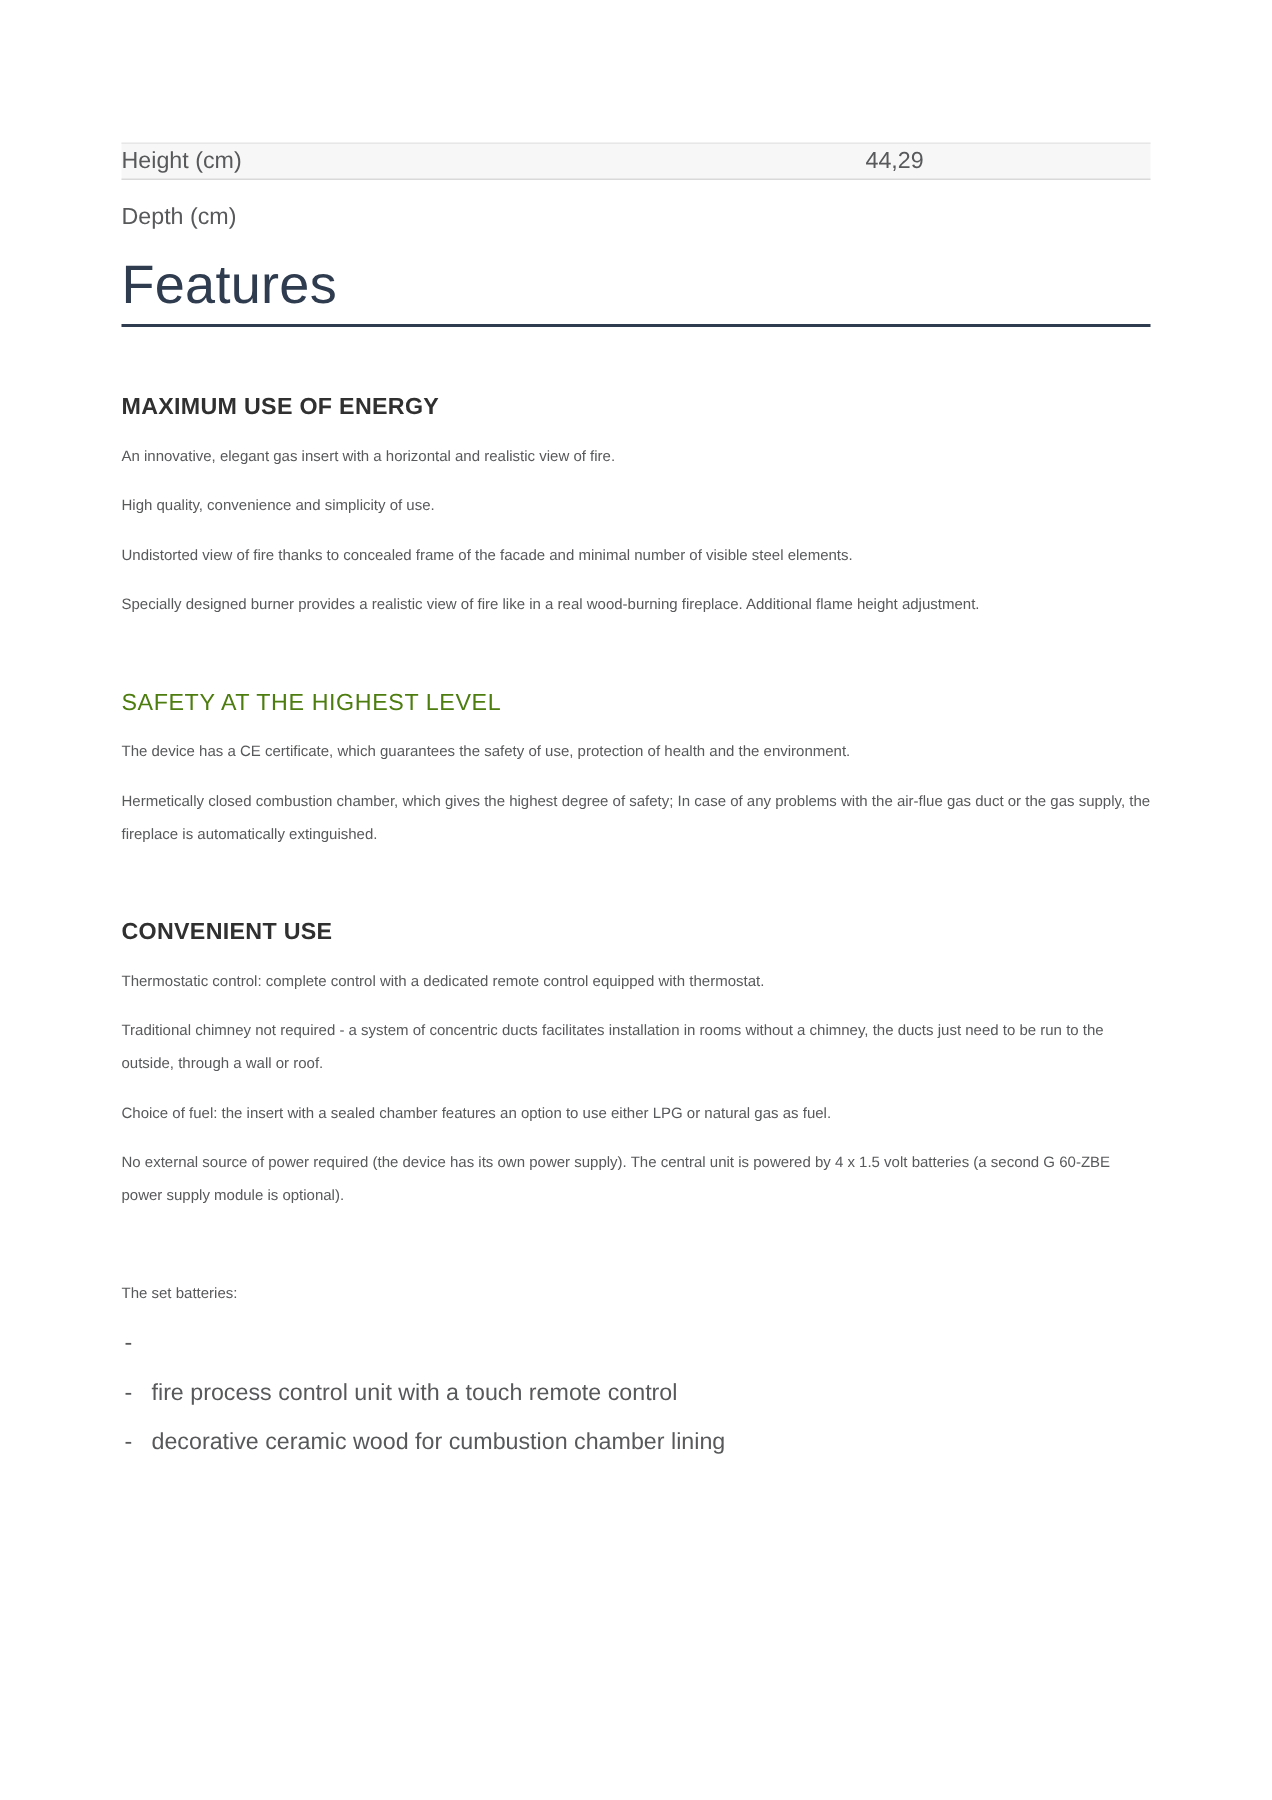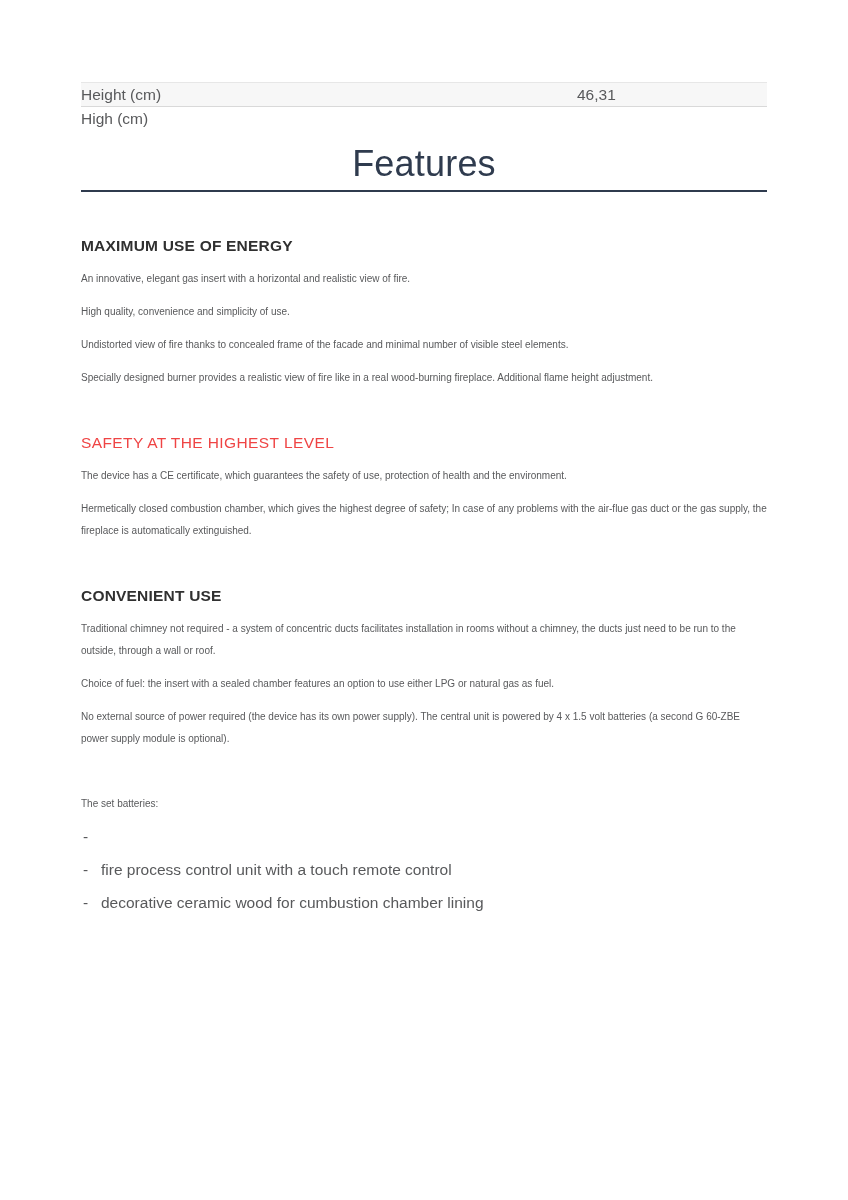--- a/index.html
+++ b/index.html
@@ -23,20 +23,21 @@
   .spec-table {
     width: 686px;
     font-size: 15.5px;
     line-height: 23px;
     color: #58595b;
   }
   .spec-row {
     display: flex;
     align-items: center;
     height: 23px;
+    margin-top: 13px;
   }
   .spec-row.striped {
     background: #f7f7f7;
     border-top: 1px solid #e7e7e7;
     border-bottom: 1px solid #d9d9d9;
   }
   .spec-label {
     flex: 0 0 496px;
   }
   .spec-value {
@@ -44,21 +45,20 @@
   }
 
   
   .page-title {
     margin: 12px 0 0 0;
     font-size: 36px;
     line-height: 44px;
     font-weight: 300;
     color: #2f3b4e;
     letter-spacing: 0.2px;
-    text-align: center;
   }
   .title-divider {
     border: none;
     margin: 4px 0 0 0;
     height: 2px;
     background: #2f3b4e;
   }
 
   
   .sec { margin-top: 43px; }
@@ -69,21 +69,21 @@
     font-size: 15.5px;
     line-height: 22px;
   }
   .sec-heading.bold {
     font-weight: 700;
     color: #303030;
     letter-spacing: 0.2px;
   }
   .sec-heading.regular {
     font-weight: 400;
-    color: #ef4444;
+    color: #4d7c0f;
     letter-spacing: 0.4px;
   }
 
   .sec p, .includes-intro {
     margin: 11px 0 0 0;
     font-size: 10px;
     line-height: 22px;
     color: #58595b;
   }
   .includes-intro { margin: 0; }
@@ -108,24 +108,24 @@
 </style>
 </head>
 <body>
 
 <div class="page">
   <div class="content">
 
     <div class="spec-table">
       <div class="spec-row striped">
         <div class="spec-label">Height (cm)</div>
-        <div class="spec-value">46,31</div>
+        <div class="spec-value">44,29</div>
       </div>
       <div class="spec-row">
-        <div class="spec-label">High (cm)</div>
+        <div class="spec-label">Depth (cm)</div>
       </div>
     </div>
 
     <h1 class="page-title">Features</h1>
     <hr class="title-divider">
 
     <div class="sec first">
       <h2 class="sec-heading bold">MAXIMUM USE OF ENERGY</h2>
       <p>An innovative, elegant gas insert with a horizontal and realistic view of fire.</p>
       <p>High quality, convenience and simplicity of use.</p>
@@ -134,20 +134,21 @@
     </div>
 
     <div class="sec">
       <h2 class="sec-heading regular">SAFETY AT THE HIGHEST LEVEL</h2>
       <p>The device has a CE certificate, which guarantees the safety of use, protection of health and the environment.</p>
       <p>Hermetically closed combustion chamber, which gives the highest degree of safety; In case of any problems with the air-flue gas duct or the gas supply, the fireplace is automatically extinguished.</p>
     </div>
 
     <div class="sec">
       <h2 class="sec-heading bold">CONVENIENT USE</h2>
+      <p>Thermostatic control: complete control with a dedicated remote control equipped with thermostat.</p>
       <p>Traditional chimney not required - a system of concentric ducts facilitates installation in rooms without a chimney, the ducts just need to be run to the outside, through a wall or roof.</p>
       <p>Choice of fuel: the insert with a sealed chamber features an option to use either LPG or natural gas as fuel.</p>
       <p>No external source of power required (the device has its own power supply). The central unit is powered by 4 x 1.5 volt batteries (a second G 60-ZBE power supply module is optional).</p>
     </div>
 
     <div class="sec">
       <p class="includes-intro">The set batteries:</p>
       <ul class="dash-list">
         <li>
           <span class="dash-bullet">-</span>

